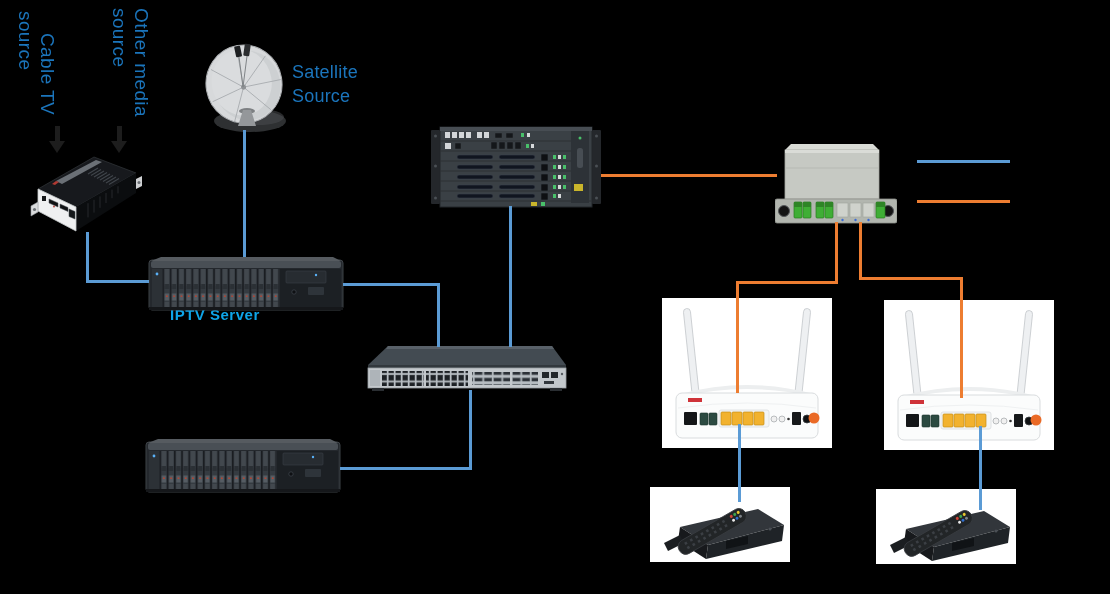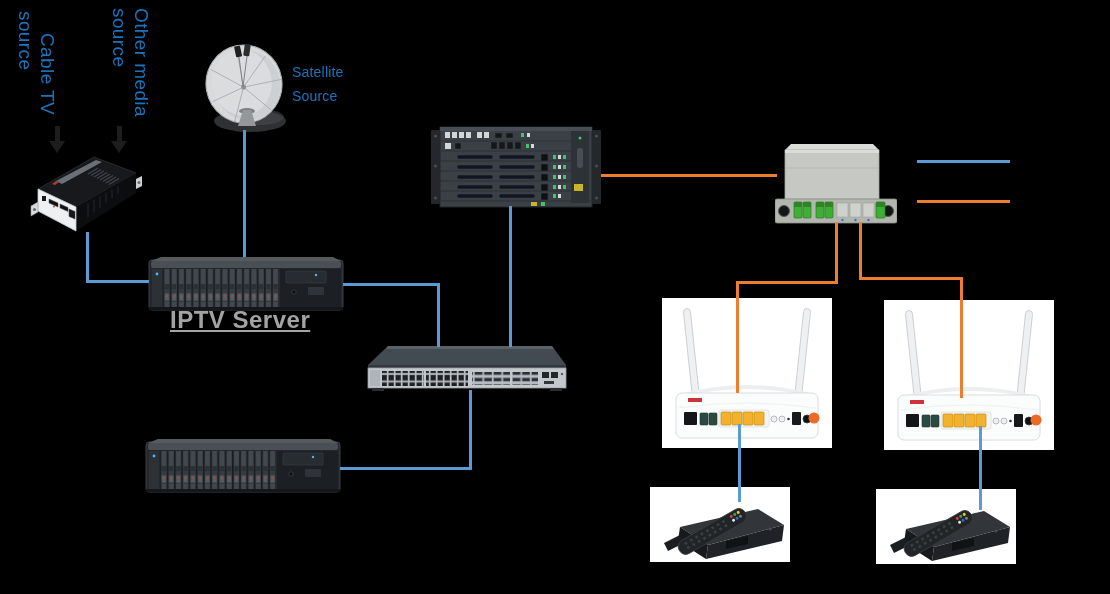--- a/index.html
+++ b/index.html
@@ -9,25 +9,25 @@
   }
   .stage *{box-sizing:border-box;}
   
   .vlabel{
     position:absolute;color:#1B75BC;font-size:19px;line-height:22px;font-weight:500;
     letter-spacing:.4px;transform:rotate(90deg);transform-origin:top left;white-space:nowrap;
   }
   .vlabel span{display:block;}
   .vlabel .indent{padding-left:22px;}
   .blabel{
-    position:absolute;color:#1B75BC;font-size:14px;line-height:24px;font-weight:500;
+    position:absolute;color:#1B75BC;font-size:18px;line-height:24px;font-weight:500;
     letter-spacing:.2px;
   }
   .hidden-label{
-    position:absolute;color:#a3a3a3;font-size:24px;font-weight:700;letter-spacing:.5px;text-decoration:underline;
+    position:absolute;color:#0ea5e9;font-size:15px;font-weight:700;letter-spacing:.5px;
   }
   
   .ln{position:absolute;z-index:30;}
   .eth{background:#5B9BD5;}
   .fib{background:#ED7D31;}
   
   .arrow{position:absolute;width:17px;height:27px;z-index:40;}
   .arrow .stem{position:absolute;left:6px;top:0;width:5px;height:17px;background:#1d1d1d;}
   .arrow .head{position:absolute;left:0;top:15px;width:0;height:0;
     border-left:8.5px solid transparent;border-right:8.5px solid transparent;border-top:12px solid #1d1d1d;}

